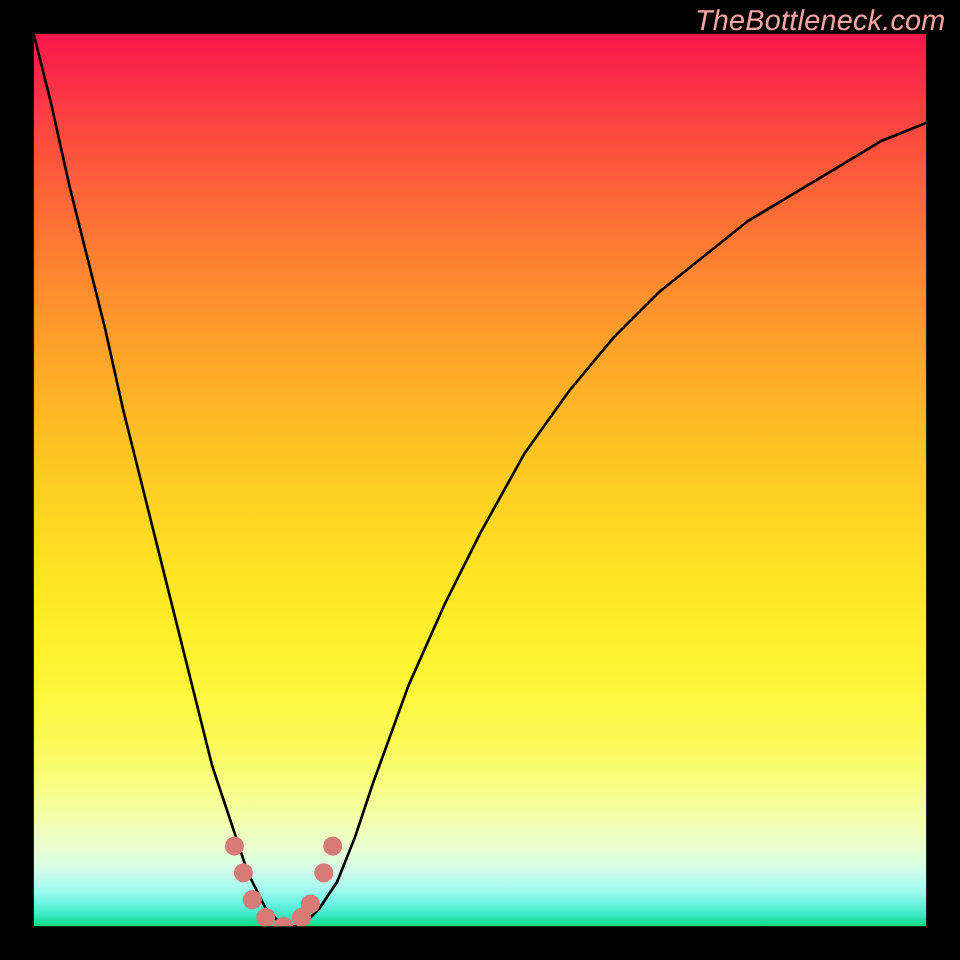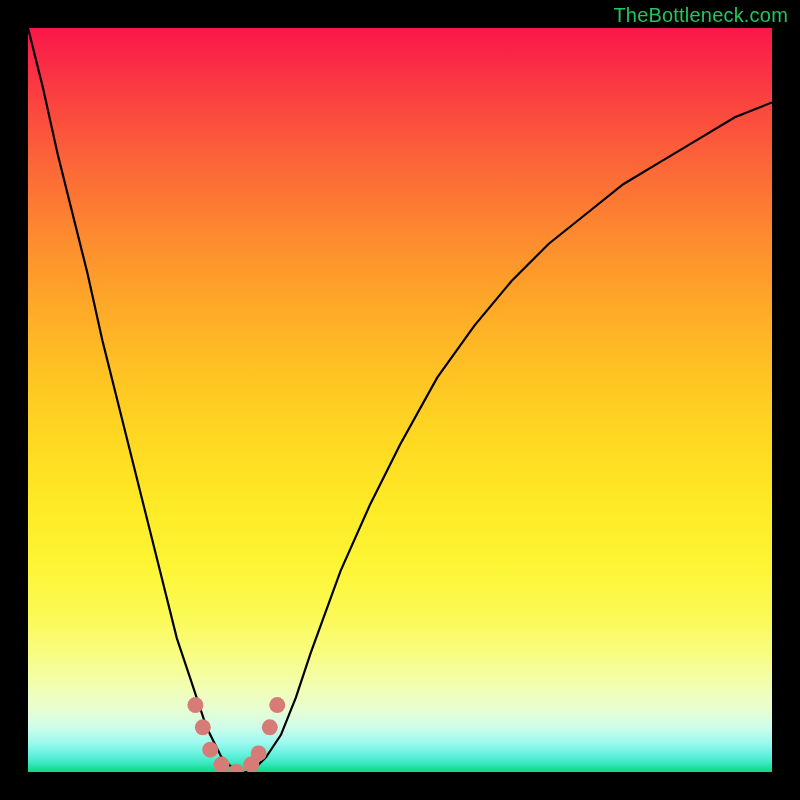--- a/index.html
+++ b/index.html
@@ -59,24 +59,25 @@
     position: absolute;
     top: 0;
     left: 0;
     width: 100%;
     height: 100%;
   }
   .watermark {
     position: absolute;
     top: 4px;
     right: 12px;
-    color: #22c55e;
-    font-size: 20px;
+    color: #fca5a5;
+    font-size: 24px;
     font-weight: 500;
     letter-spacing: 0.2px;
+    font-style: italic;
   }
 </style>
 </head>
 <body>
 
 <div class="frame">
   <div class="plot-area">
     <div class="gradient"></div>
     <svg class="curves" viewBox="0 0 744 744" preserveAspectRatio="none">
       <g id="curve-group">

